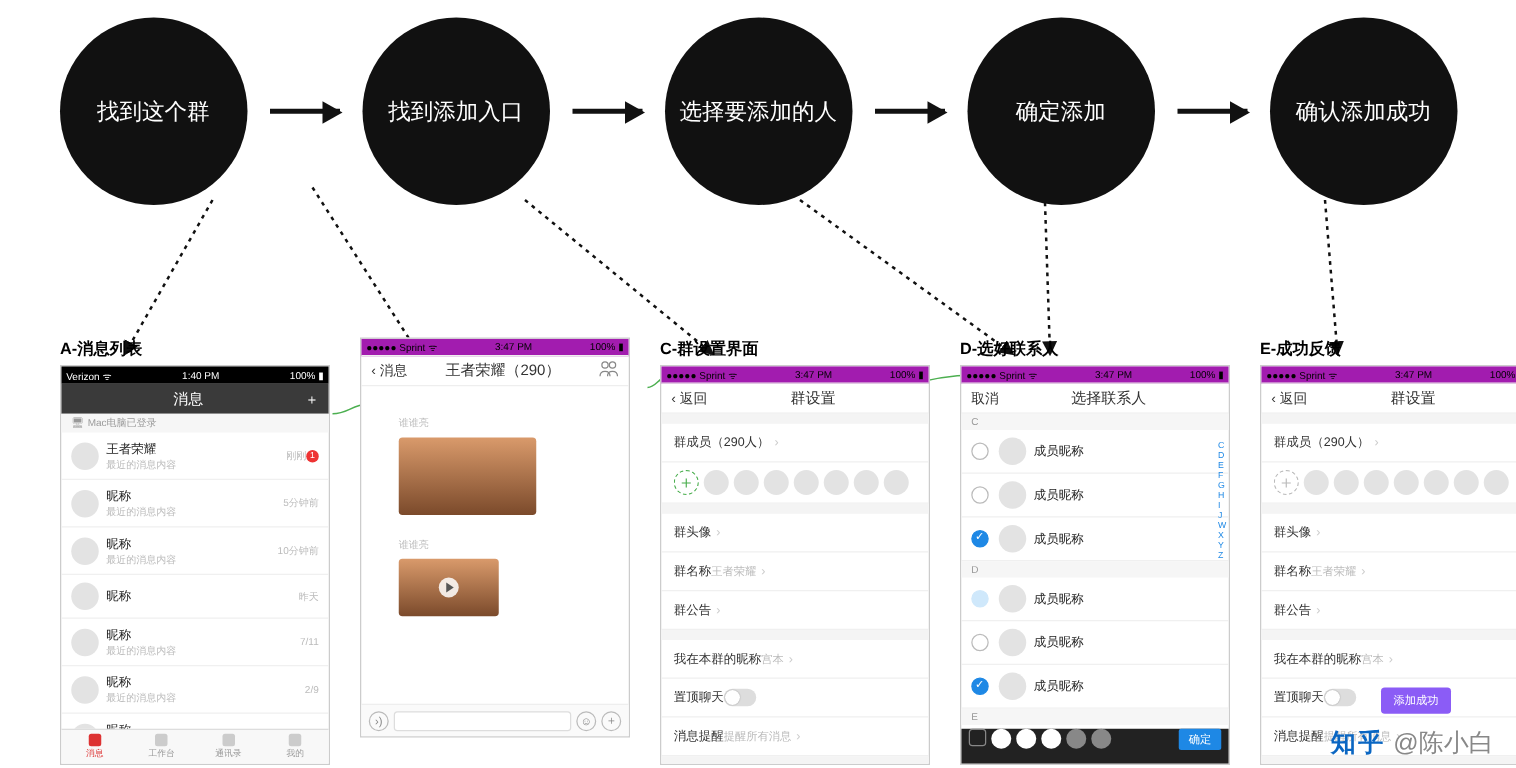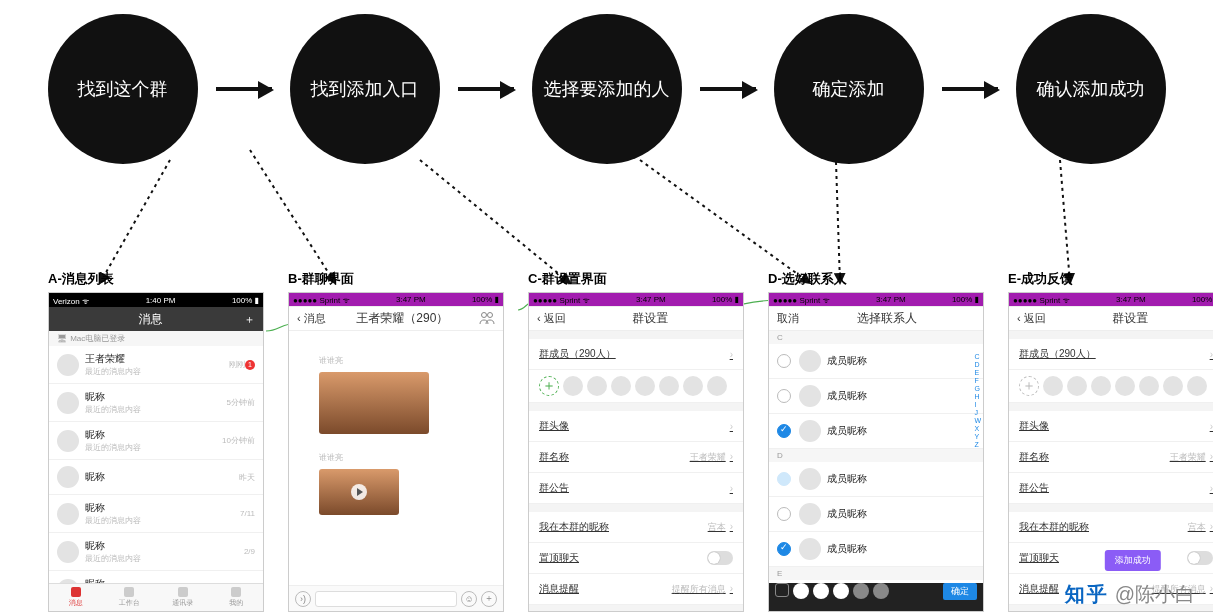--- a/index.html
+++ b/index.html
@@ -67,22 +67,22 @@
   .row {
     display:flex; align-items:center; padding:6px 8px; border-bottom:1px solid #f0f0f0;
     min-height:30px;
   }
   .avatar { width:22px; height:22px; border-radius:50%; background:#e3e3e3; flex-shrink:0; margin-right:6px; }
   .row .meta { margin-left:auto; font-size:8px; color:#bbb; }
   .row .name { font-size:10px; color:#222; }
   .row .sub { font-size:8px; color:#bbb; }
   .section-h { background:#f6f6f6; font-size:8px; color:#999; padding:2px 8px; }
   .cell {
-    display:flex; align-items:center; justify-content:space-between;
-    padding:8px 10px; border-bottom:1px solid #f0f0f0; font-size:10px;text-decoration:underline;
+    display:flex; align-items:center; 
+    padding:8px 10px; border-bottom:1px solid #f0f0f0; font-size:10px;
   }
   .cell .val { color:#bbb; font-size:9px; }
   .chev { color:#ccc; margin-left:4px; }
   .gap { height:8px; background:#f4f4f4; }
   .members { display:flex; align-items:center; gap:4px; padding:6px 10px; border-bottom:1px solid #f0f0f0;}
   .mem { width:20px; height:20px; border-radius:50%; background:#e3e3e3; }
   .plus { width:20px; height:20px; border-radius:50%; border:1px dashed #4caf50; color:#4caf50; display:flex; align-items:center; justify-content:center; font-size:14px;}
   .switch { width:26px; height:14px; border-radius:7px; background:#ddd; position:relative; }
   .switch::after{content:"";position:absolute;width:12px;height:12px;border-radius:50%;background:#fff;top:1px;left:1px;box-shadow:0 0 1px rgba(0,0,0,.4);}
   .tabbar { position:absolute; bottom:0; left:0; right:0; height:28px; background:#f8f8f8; border-top:1px solid #ddd; display:flex; }
@@ -250,21 +250,20 @@
           </div>
         <div class="tab">
             <div class="ico"></div>
             <span>我的</span>
           </div>
       </div>
     </div>
   </div>
 
   <div class="shot">
-    <div class="shot-title">B-群聊界面</div>
     <div class="phone">
       <div class="statusbar light">
         <span>●●●●● Sprint  ᯤ</span>
         <span>3:47 PM</span>
         <span>100% ▮</span>
       </div>
       <div class="nav">
         <span>‹ <span>消息</span></span>
         <span class="nav-title">王者荣耀（290）</span>
         <span>

